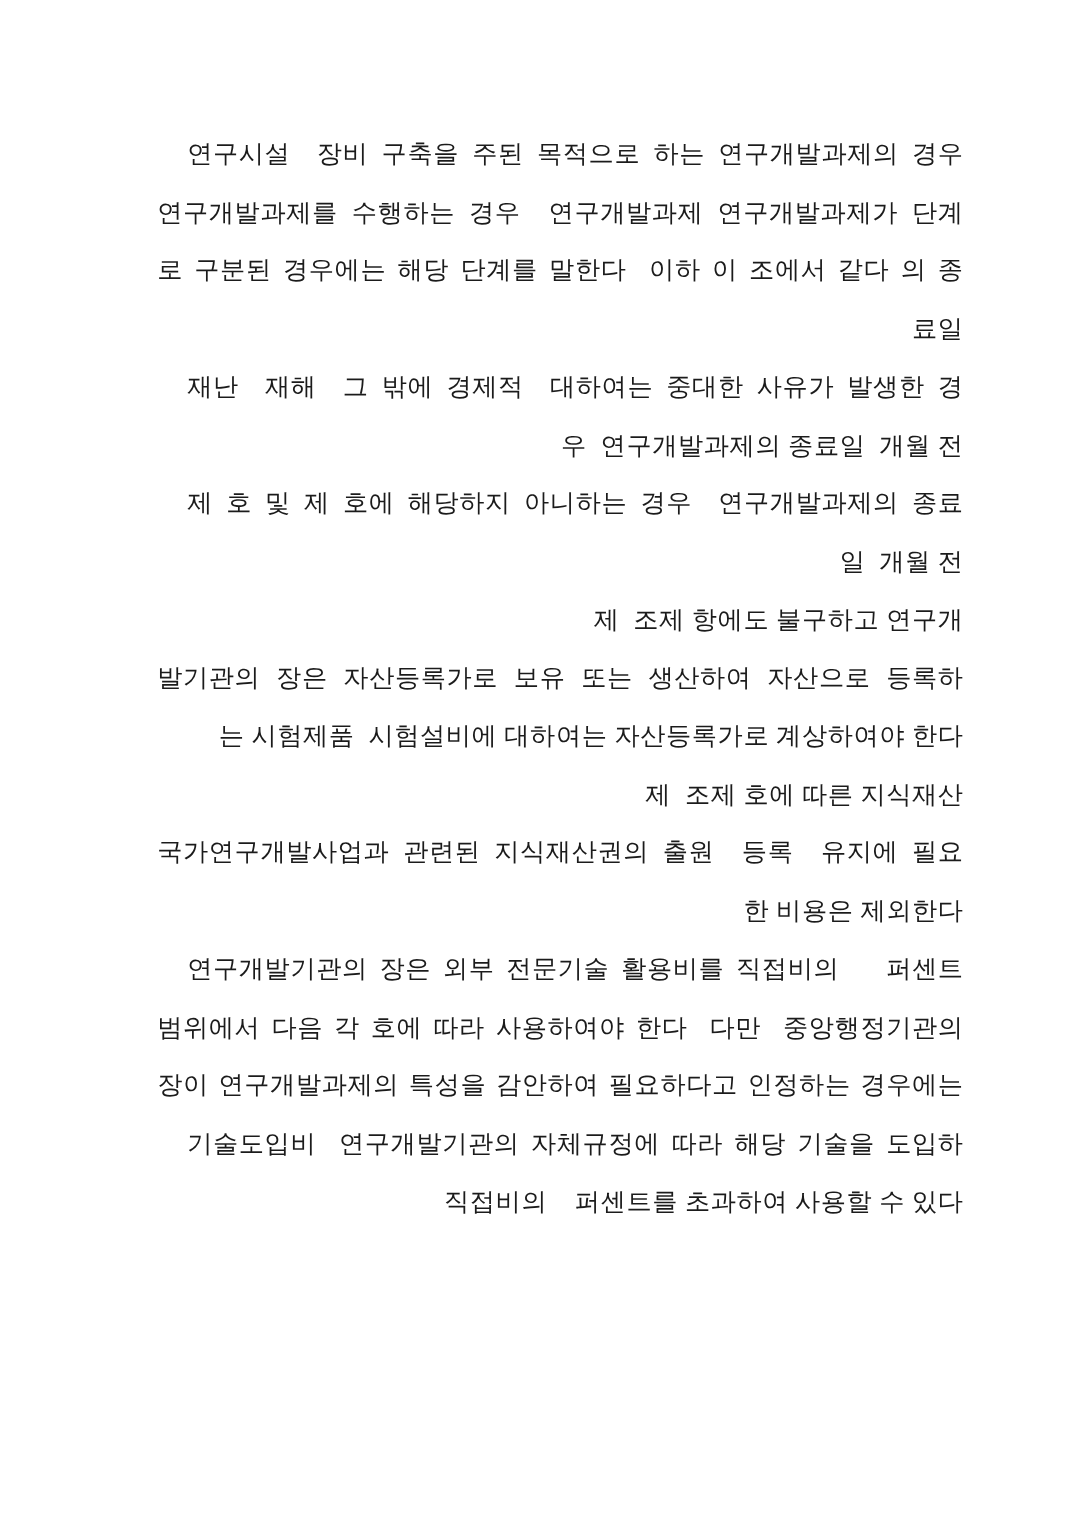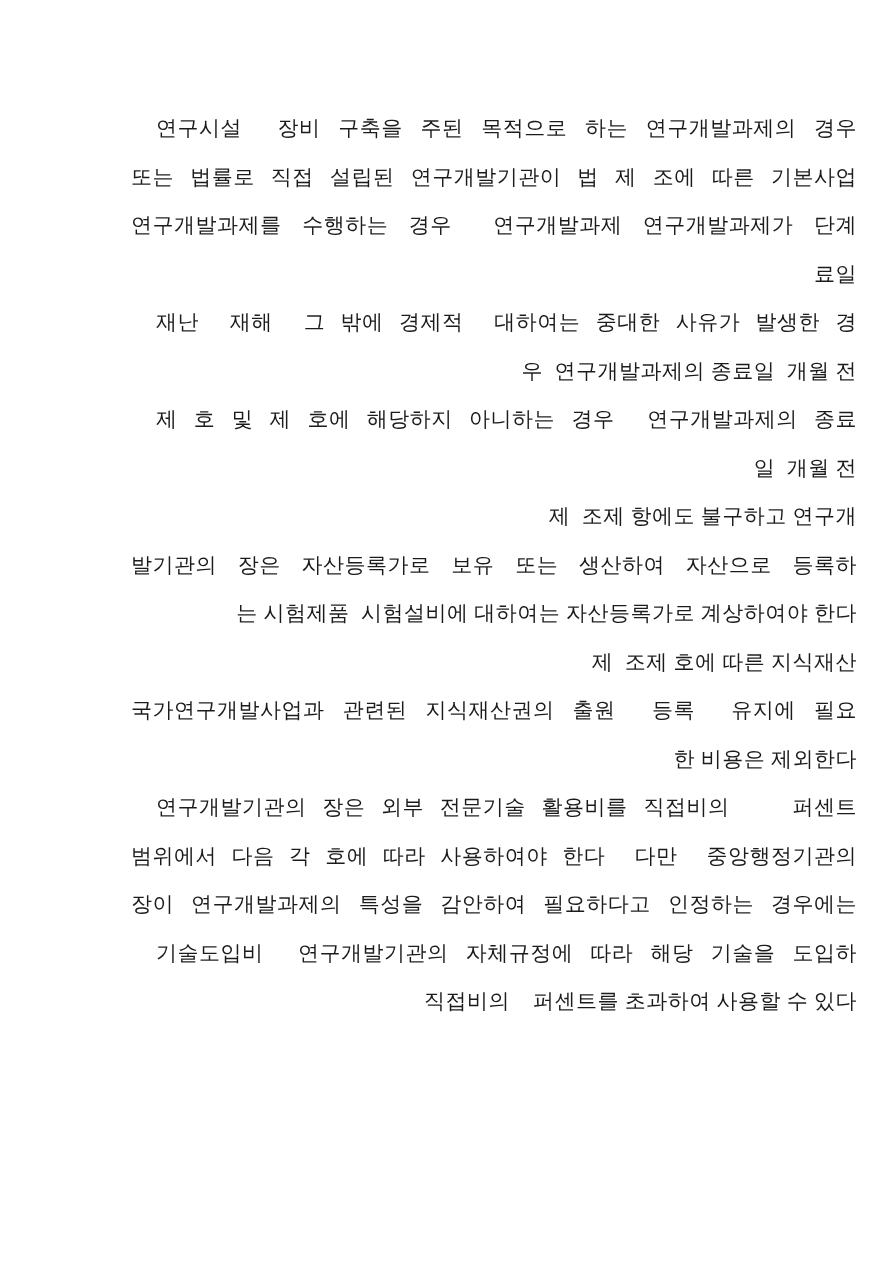--- a/index.html
+++ b/index.html
@@ -6,21 +6,21 @@
     margin: 0;
     padding: 0;
     background: #ffffff;
   }
   .page {
     position: relative;
     width: 893px;
     height: 1263px;
     background: #ffffff;
     box-sizing: border-box;
-    padding: 104px 36px 0 131px;
+    padding: 104px 90px 0 131px;
     overflow: hidden;
     font-family: "Liberation Serif", "DejaVu Serif", serif;
     font-size: 21px;
     color: #1b1b1b;
     letter-spacing: 0.5px;
   }
   .ln {
     line-height: 48.5px;
     height: 48.5px;
     white-space: pre-wrap;
@@ -36,22 +36,22 @@
   .ln.rgt {
     text-align: right;
     text-align-last: right;
   }
 </style>
 </head>
 <body>
 
 <div class="page">
   <div class="ln ind jst">연구시설  장비 구축을 주된 목적으로 하는 연구개발과제의 경우</div>
-  <div class="ln jst">또는 법률로 직접 설립된 연구개발기관이 법 제 조에 따른 기본사업</div>
   <div class="ln jst">연구개발과제를 수행하는 경우  연구개발과제 연구개발과제가 단계</div>
+  <div class="ln jst">로 구분된 경우에는 해당 단계를 말한다  이하 이 조에서 같다 의 종</div>
   <div class="ln">료일</div>
   <div class="ln ind jst">재난  재해  그 밖에 경제적  대하여는 중대한 사유가 발생한 경</div>
   <div class="ln">우  연구개발과제의 종료일  개월 전</div>
   <div class="ln ind jst">제 호 및 제 호에 해당하지 아니하는 경우  연구개발과제의 종료</div>
   <div class="ln">일  개월 전</div>
   <div class="ln rgt">제  조제 항에도 불구하고 연구개</div>
   <div class="ln jst">발기관의 장은 자산등록가로 보유 또는 생산하여 자산으로 등록하</div>
   <div class="ln">는 시험제품  시험설비에 대하여는 자산등록가로 계상하여야 한다</div>
   <div class="ln rgt">제  조제 호에 따른 지식재산</div>
   <div class="ln jst">국가연구개발사업과 관련된 지식재산권의 출원  등록  유지에 필요</div>

